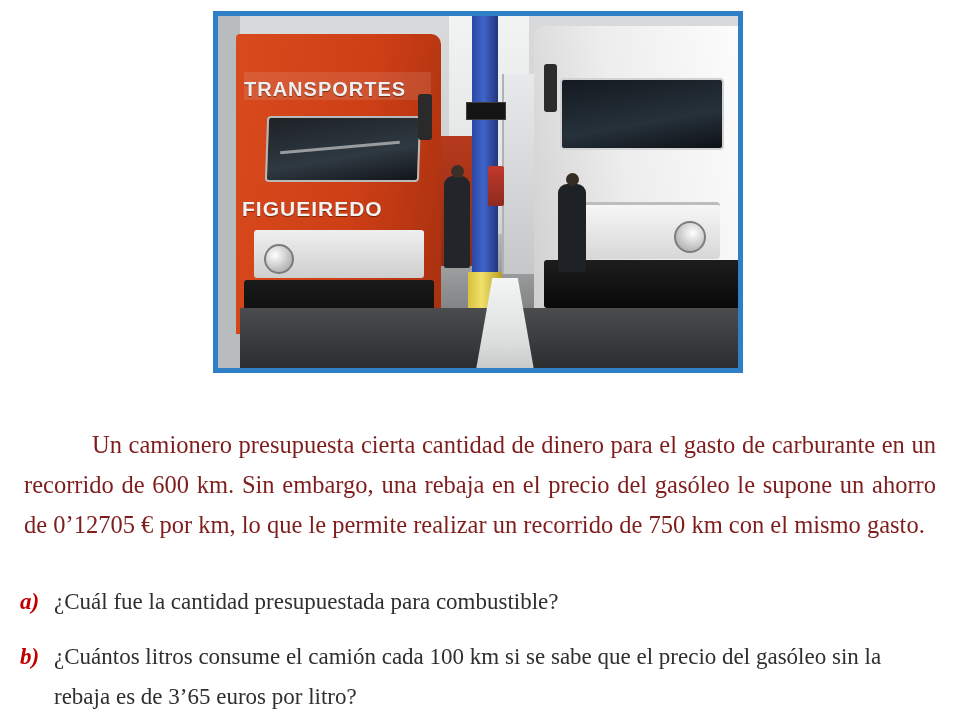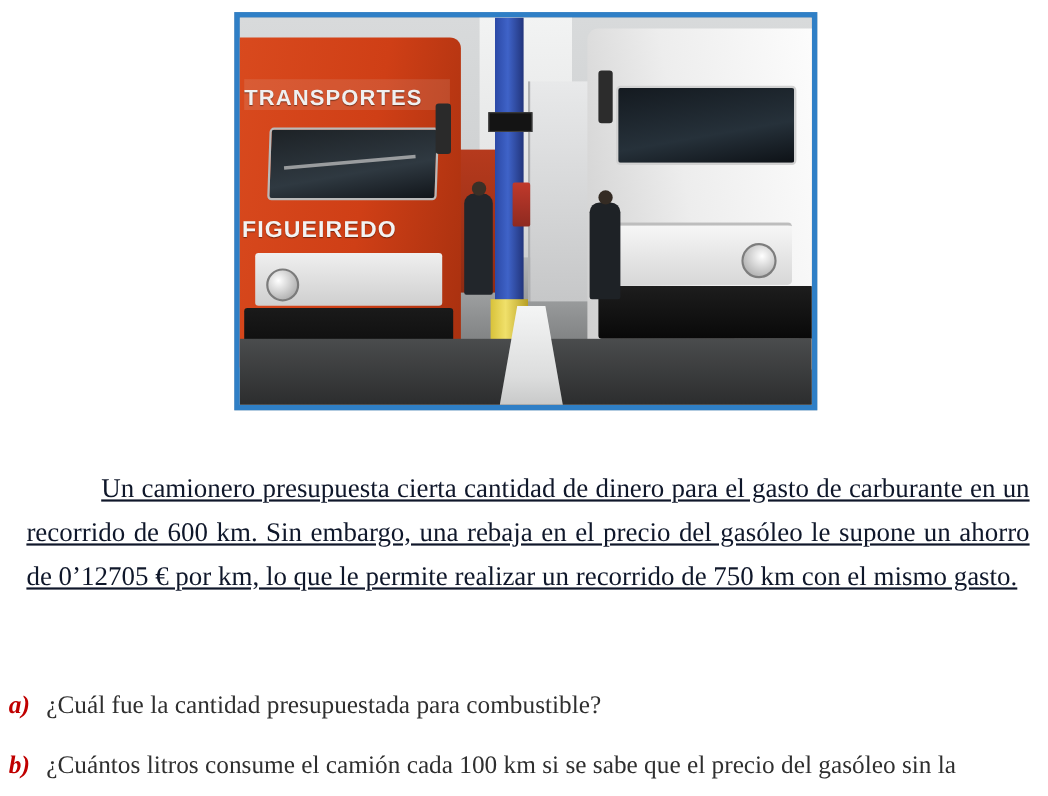--- a/index.html
+++ b/index.html
@@ -31,20 +31,21 @@
     height: 362px;
     border: 5px solid #2f7fc6;
     box-sizing: border-box;
     background: #b9bcbe;
     overflow: hidden;
   }
   .photo {
     position: absolute;
     inset: 0;
     background: #c8cacb;
+    margin-left: 22px;
   }
 
   
   .photo .bg {
     position: absolute;
     left: 0; top: 0; right: 0; bottom: 0;
     background:
       linear-gradient(180deg, #d8dadb 0%, #cfd1d2 42%, #b3b5b6 62%, #8d8f90 78%, #5d5f60 100%);
   }
 
@@ -290,37 +291,35 @@
     left: 0; right: 0; bottom: 0; height: 60px;
     background: linear-gradient(180deg,#4a4c4d,#2c2d2e);
   }
 
   
   .body-text {
     position: absolute;
     left: 24px;
     top: 400px;
     width: 912px;
-    color: #0f172a;
+    color: #7f1d1d;
     font-size: 24.5px;
     line-height: 40px;
     text-align: justify;
     text-indent: 68px;
     hyphens: auto;
-    text-decoration: underline;
   }
 
   .qitem {
     position: absolute;
-    left: 8px;
+    left: 20px;
     width: 912px;
     color: #2f2f2f;
     font-size: 23px;
     line-height: 40px;
-    margin-top: 39px;
   }
   .qitem.a { top: 582px; }
   .qitem.b { top: 637px; }
 
   .qlabel {
     display: inline-block;
     width: 34px;
     color: #c00000;
     font-weight: bold;
     font-style: italic;

